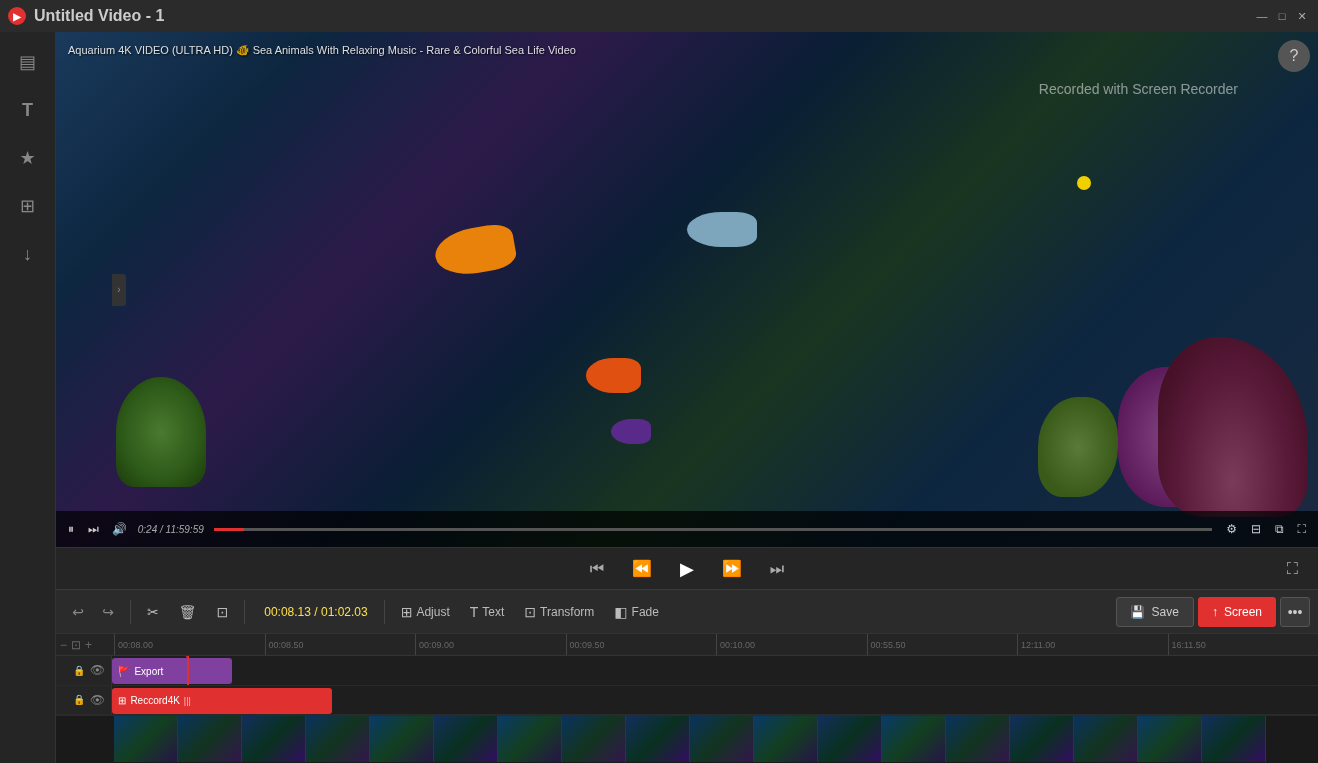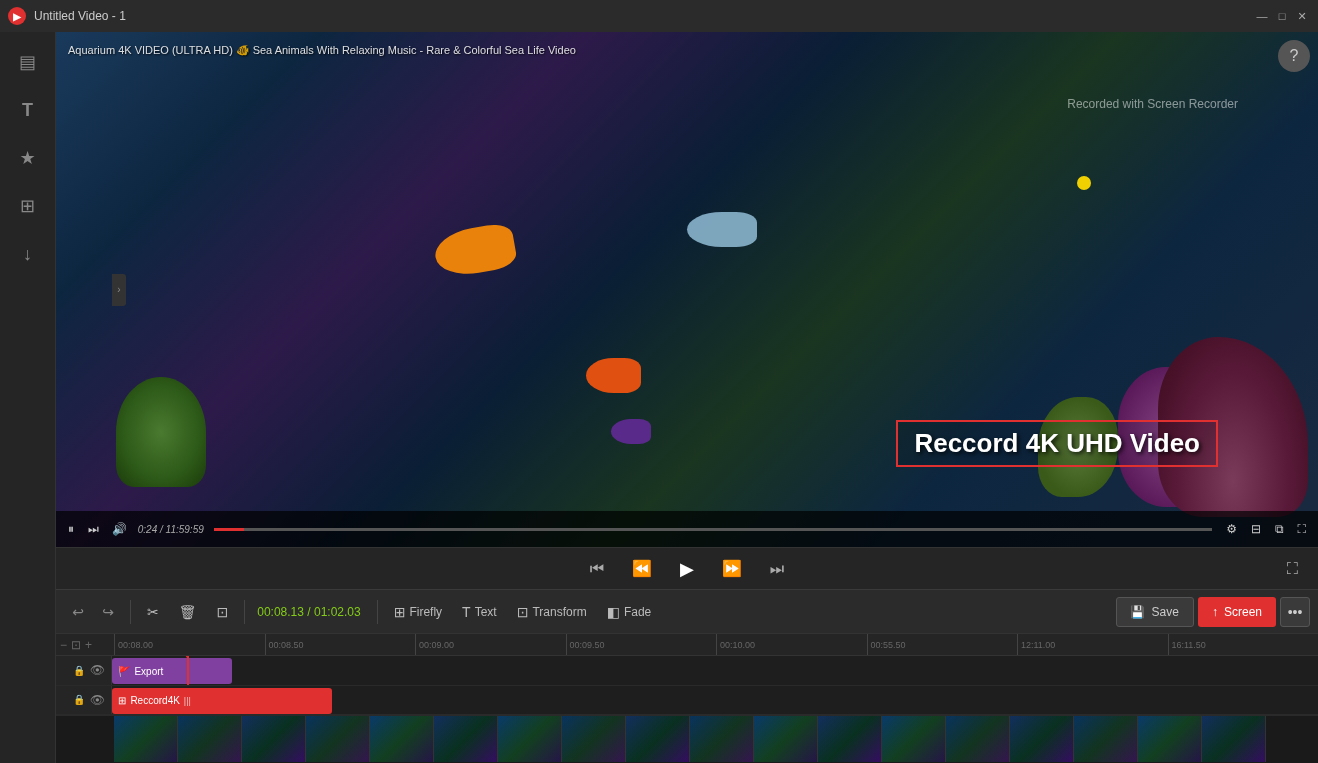--- a/index.html
+++ b/index.html
@@ -25,23 +25,24 @@
     }
     #titlebar .app-icon {
       width: 18px; height: 18px;
       background: #e03030;
       border-radius: 50%;
       margin-right: 8px;
       display: flex; align-items: center; justify-content: center;
       font-size: 10px; color: white; font-weight: bold;
     }
     #titlebar .title {
-      font-size: 12px;
+      font-size: 16px;
       color: #ccc;
       flex: 1;
+      font-weight: bold;
     }
     #titlebar .window-controls {
       display: flex; gap: 4px;
     }
     #titlebar .win-btn {
       width: 16px; height: 16px;
       font-size: 11px;
       color: #aaa;
       cursor: pointer;
       display: flex; align-items: center; justify-content: center;
@@ -186,22 +187,22 @@
     .video-title-overlay {
       position: absolute;
       top: 12px; left: 12px;
       font-size: 11px;
       color: rgba(255,255,255,0.85);
       text-shadow: 1px 1px 2px rgba(0,0,0,0.8);
     }
 
     .watermark-overlay {
       position: absolute;
-      top: 64px; right: 80px;
-      font-size: 12px;
+      top: 48px; right: 80px;
+      font-size: 14px;
       color: rgba(255,255,255,0.5);
       text-align: right;
       line-height: 1.4;
       padding-left: 44px;
     }
 
     .text-overlay-box {
       position: absolute;
       bottom: 80px;
       right: 100px;
@@ -315,22 +316,22 @@
       color: #bbb;
       cursor: pointer;
       border-radius: 3px;
       background: transparent;
       border: none;
     }
     .tb-icon { font-size: 14px; }
     .tb-separator { width: 1px; height: 24px; background: #444; margin: 0 4px; }
     .tb-time {
       font-size: 12px;
-      color: #84cc16;
-      margin-left: 4px;
+      color: #fde047;
+      margin-left: 11px;
       margin-right: 8px;
       text-align: right;
     }
     .tb-spacer { flex: 1; }
 
     .btn-save {
       background: #3a3a3a;
       border: 1px solid #555;
       color: #ccc;
       height: 30px;
@@ -626,23 +627,20 @@
           <div class="fish-purple"></div>
           <div class="anemone-right"></div>
           <div class="yellow-dot"></div>
 
           <div class="video-title-overlay">Aquarium 4K VIDEO (ULTRA HD) 🐠 Sea Animals With Relaxing Music - Rare &amp; Colorful Sea Life Video</div>
 
           <div class="watermark-overlay">
             <div>Recorded with Screen Recorder</div>
           </div>
 
-          <div class="text-overlay-box">
-            <span>Reccord 4K UHD Video</span>
-          </div>
         </div>
 
         <div id="video-controls-bar">
           <span class="vc-btn">⏸</span>
           <span class="vc-btn">⏭</span>
           <span class="vc-btn">🔊</span>
           <span class="vc-time">0:24 / 11:59:59</span>
           <div class="vc-progress">
             <div class="vc-progress-fill"></div>
           </div>
@@ -678,21 +676,21 @@
         <span class="tb-icon">🗑</span>
       </button>
       <button class="tb-btn">
         <span class="tb-icon">⊡</span>
       </button>
       <div class="tb-separator"></div>
       <span class="tb-time">00:08.13 / 01:02.03</span>
       <div class="tb-separator"></div>
       <button class="tb-btn">
         <span class="tb-icon">⊞</span>
-        <span>Firefly</span>
+        <span>Adjust</span>
       </button>
       <button class="tb-btn">
         <span class="tb-icon">T</span>
         <span>Text</span>
       </button>
       <button class="tb-btn">
         <span class="tb-icon">⊡</span>
         <span>Transform</span>
       </button>
       <button class="tb-btn">

